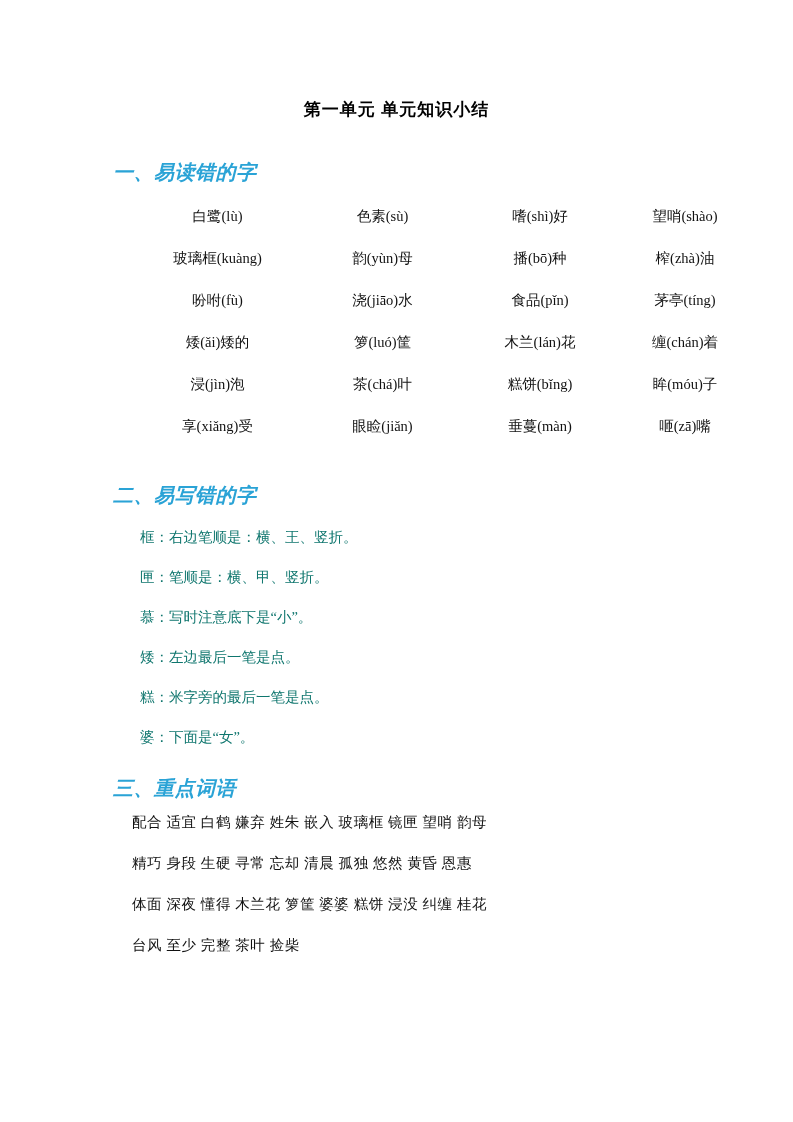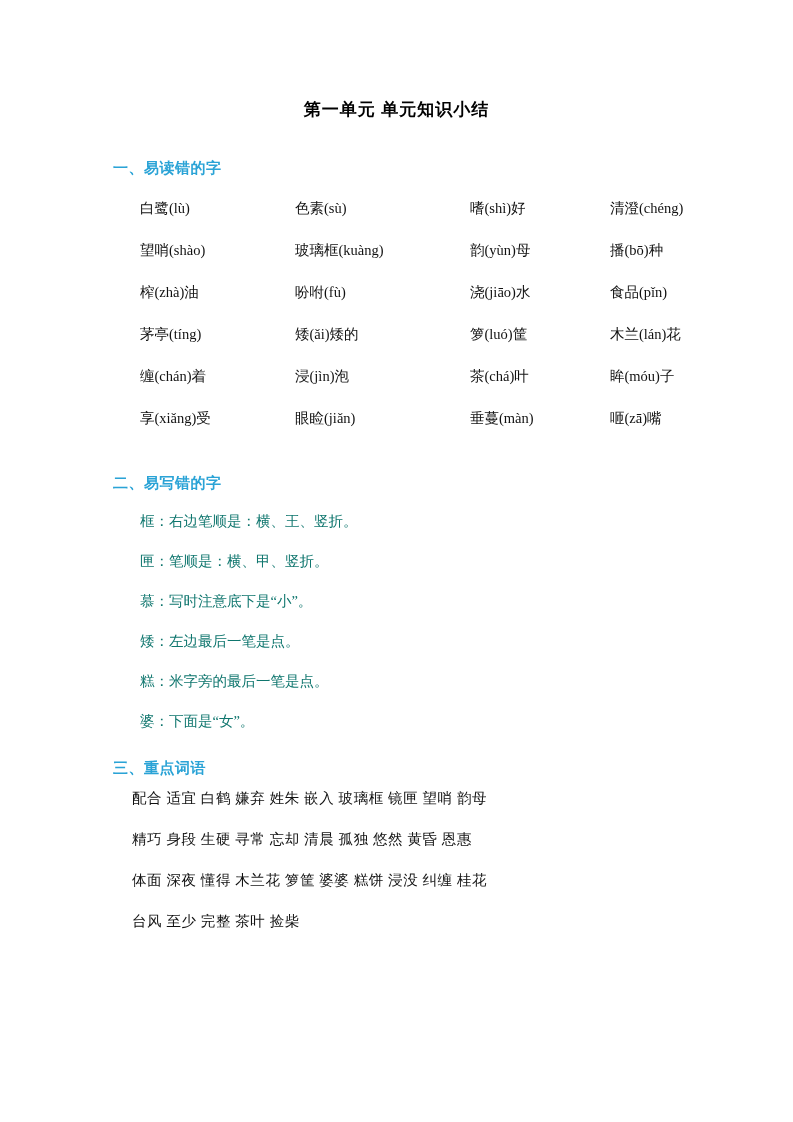--- a/index.html
+++ b/index.html
@@ -30,38 +30,40 @@
     font-weight: bold;
     letter-spacing: 1px;
     margin-top: 98px;
     margin-bottom: 0;
     font-family: "Liberation Sans", "DejaVu Sans", sans-serif;
     color: #000;
   }
   .section-heading {
     color: #2aa3d6;
     font-weight: bold;
-    font-size: 15px;
+    font-size: 20px;
     font-family: "Liberation Sans", "DejaVu Sans", sans-serif;
     margin-left: 113px;
     letter-spacing: 0.5px;
+    font-style: italic;
   }
   .sec1-heading { margin-top: 38px; }
   .sec2-heading { margin-top: 26px; }
   .sec3-heading { margin-top: 26px; }
 
   
   .char-grid {
     margin-top: 18px;
     margin-left: 140px;
     width: 540px;
     display: grid;
     grid-template-columns: 155px 175px 140px 150px;
     row-gap: 18px;
     column-gap: 0px;
+    text-align: center;
   }
   .char-cell {
     font-size: 14.5px;
     line-height: 24px;
     white-space: nowrap;
     color: #111;
   }
   .char-cell.empty { visibility: hidden; }
 
   
@@ -96,41 +98,41 @@
 
 <div class="page">
 
   <div class="doc-title">第一单元  单元知识小结</div>
 
   <div class="section-heading sec1-heading">一、易读错的字</div>
   <div class="char-grid">
     <div class="char-cell">白鹭(lù)</div>
     <div class="char-cell">色素(sù)</div>
     <div class="char-cell">嗜(shì)好</div>
-    <div class="char-cell">清澄(chéng)</div>
 
     <div class="char-cell">望哨(shào)</div>
     <div class="char-cell">玻璃框(kuàng)</div>
 
     <div class="char-cell">韵(yùn)母</div>
     <div class="char-cell">播(bō)种</div>
     <div class="char-cell">榨(zhà)油</div>
     <div class="char-cell">吩咐(fù)</div>
 
     <div class="char-cell">浇(jiāo)水</div>
     <div class="char-cell">食品(pǐn)</div>
     <div class="char-cell">茅亭(tíng)</div>
     <div class="char-cell">矮(ǎi)矮的</div>
 
     <div class="char-cell">箩(luó)筐</div>
     <div class="char-cell">木兰(lán)花</div>
     <div class="char-cell">缠(chán)着</div>
     <div class="char-cell">浸(jìn)泡</div>
 
     <div class="char-cell">茶(chá)叶</div>
+    <div class="char-cell">糕饼(bǐng)</div>
     <div class="char-cell">眸(móu)子</div>
     <div class="char-cell">享(xiǎng)受</div>
 
     <div class="char-cell">眼睑(jiǎn)</div>
     <div class="char-cell">垂蔓(màn)</div>
     <div class="char-cell">咂(zā)嘴</div>
     <div class="char-cell empty"></div>
   </div>
 
   <div class="section-heading sec2-heading">二、易写错的字</div>

